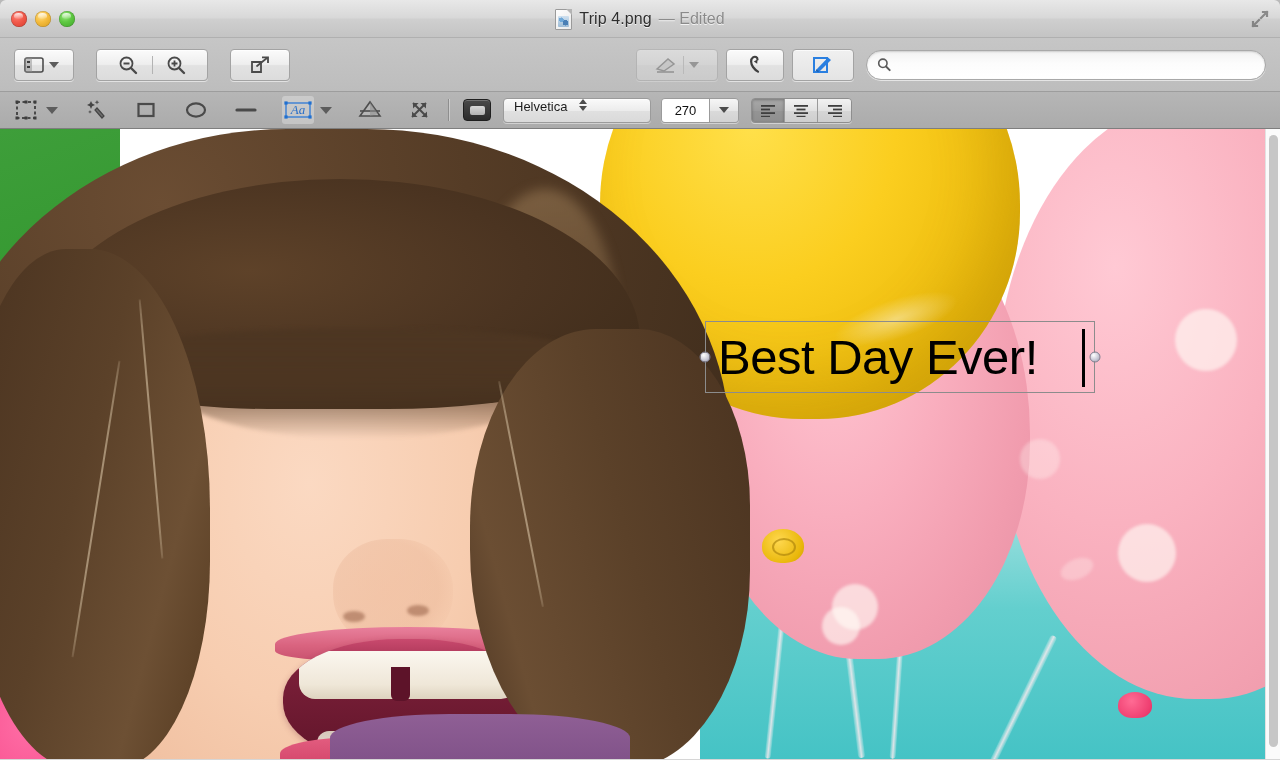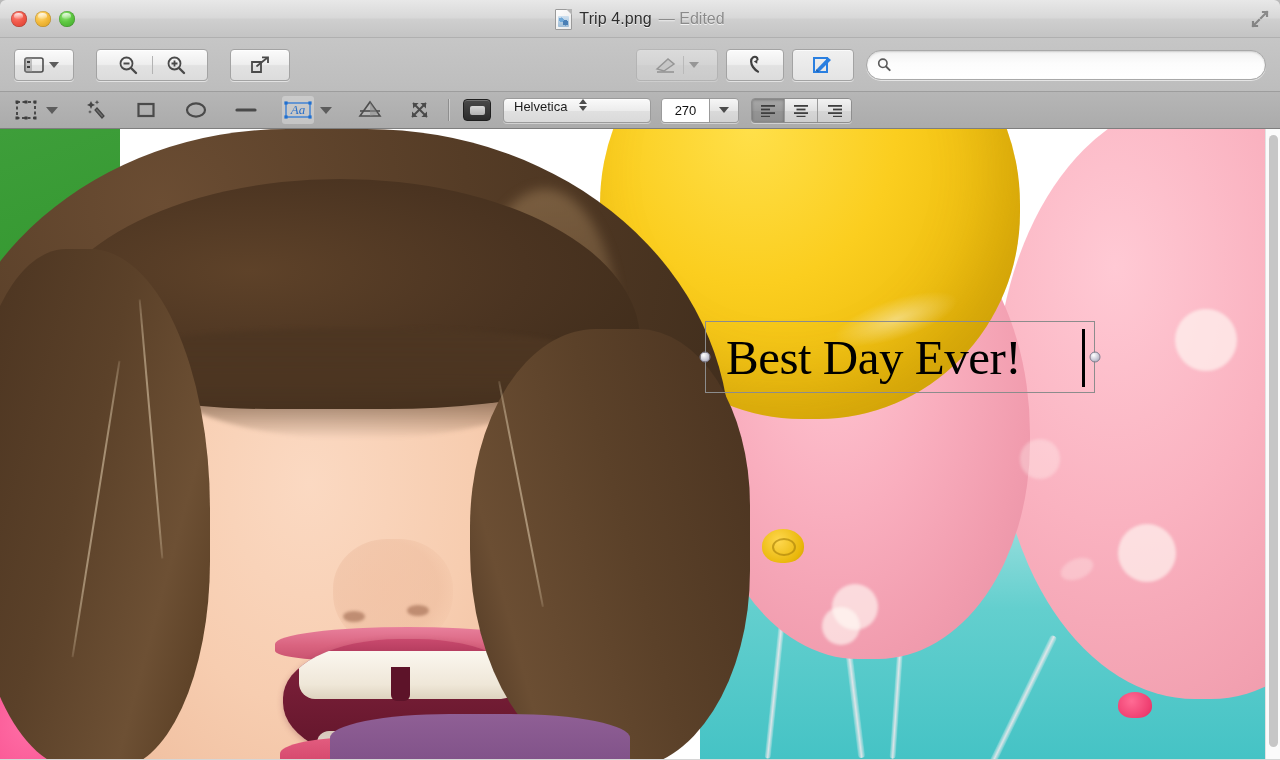--- a/index.html
+++ b/index.html
@@ -605,23 +605,23 @@
   .textbox {
     position: absolute;
     left: 705px; top: 192px;
     width: 390px; height: 72px;
     border: 1px solid #8c8c8c;
     background: transparent;
     z-index: 40;
   }
   .textbox .label {
     position: absolute;
-    left: 20px; top: 50%;
+    left: 12px; top: 50%;
     transform: translateY(-50%);
-    font-family: Liberation Serif, serif;
+    font-family: Liberation Sans, sans-serif;
     font-size: 49px;
     line-height: 1;
     color: #000;
     white-space: nowrap;
     letter-spacing: -.5px;
   }
   .handle {
     position: absolute;
     width: 11px; height: 11px;
     border-radius: 50%;

